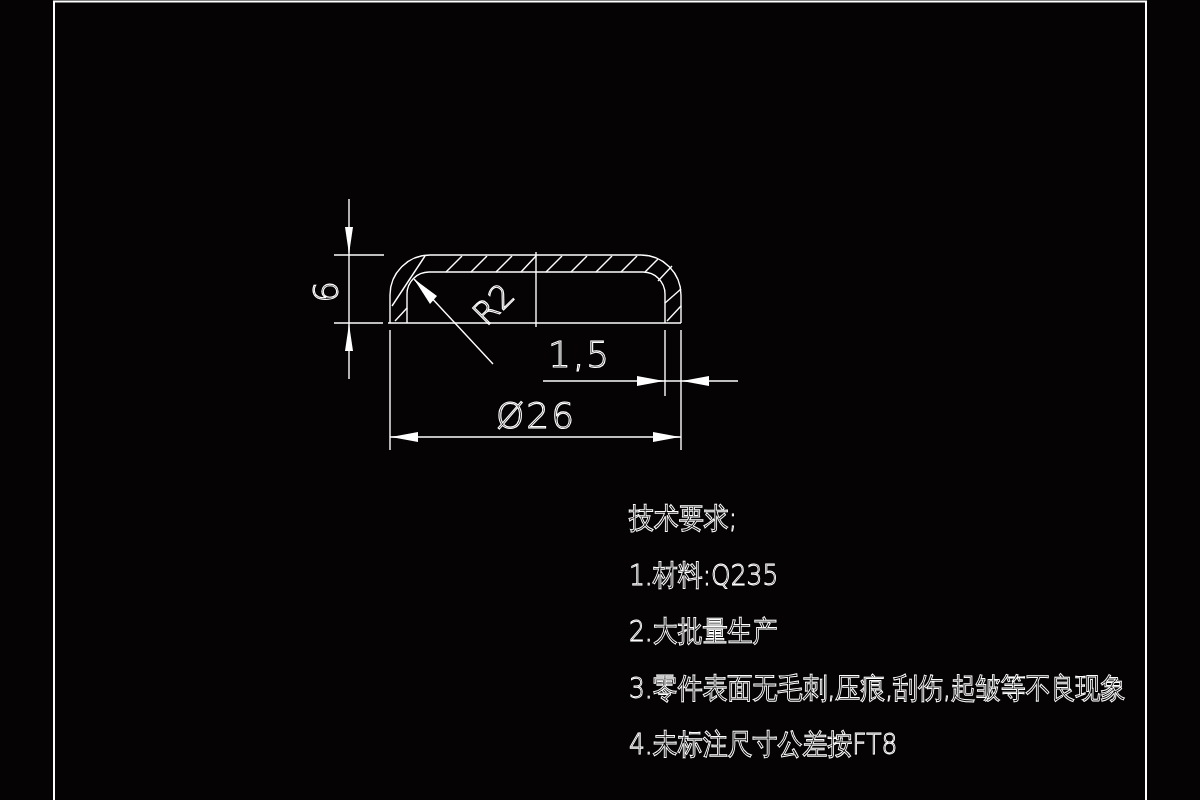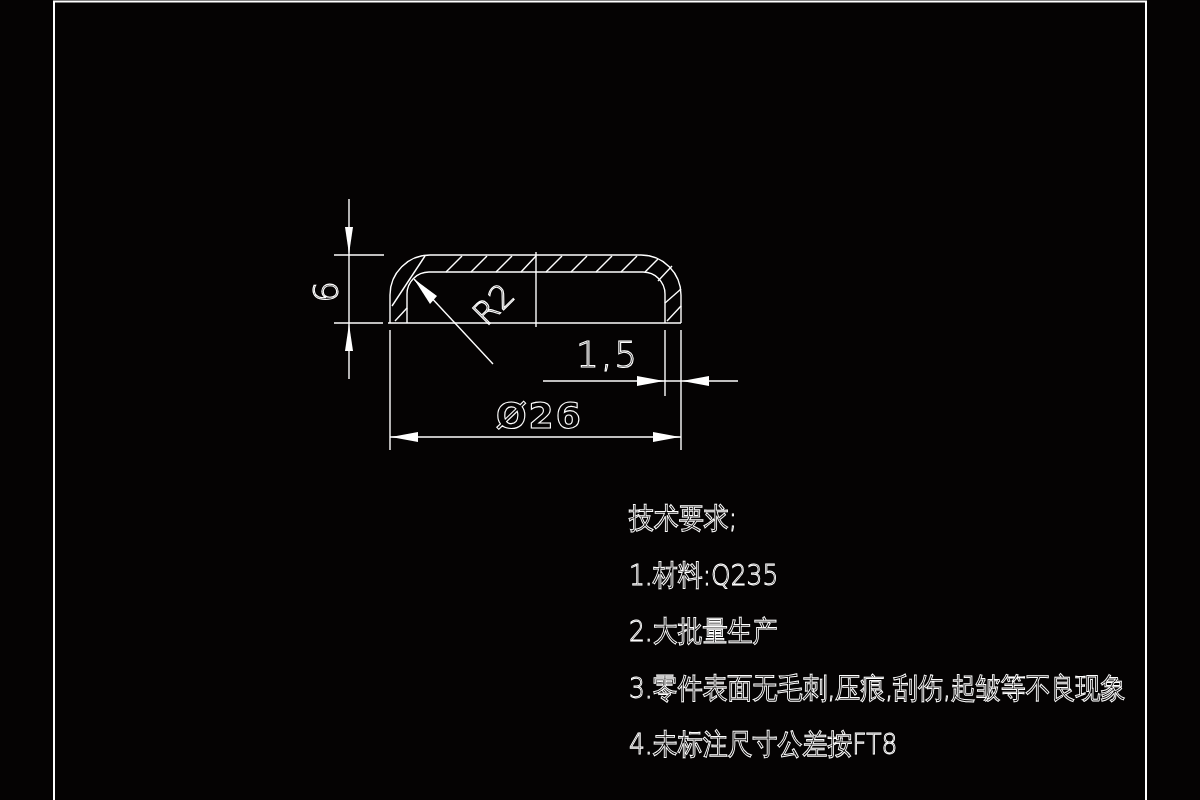--- a/index.html
+++ b/index.html
@@ -71,22 +71,22 @@
   </g>
 
   <g>
     <line class="ln" x1="414" y1="279" x2="493" y2="364"></line>
     <polygon class="arrow" points="414,279 437,296 430,304"></polygon>
   </g>
 </svg>
 
 <div class="dim-label" style="left:315px; top:272px; font-size:34px; transform: rotate(-90deg); transform-origin: center center;">6</div>
 <div class="dim-label" style="left:465px; top:306px; font-size:32px; transform: rotate(-45deg) ; transform-origin: left top;">R2</div>
-<div class="dim-label" style="left:576px; top:334px; font-size:36px; letter-spacing:2px;">1,5</div>
-<div class="dim-label" style="left:496px; top:395px; font-size:36px; letter-spacing:2px;font-weight:bold;">Ø26</div>
+<div class="dim-label" style="left:548px; top:334px; font-size:36px; letter-spacing:2px;">1,5</div>
+<div class="dim-label" style="left:496px; top:395px; font-size:36px; letter-spacing:2px;">Ø26</div>
 
 <div class="notes">
   <div class="note-line">技术要求;</div>
   <div class="note-line">1.材料:Q235</div>
   <div class="note-line">2.大批量生产</div>
   <div class="note-line">3.零件表面无毛刺,压痕,刮伤,起皱等不良现象</div>
   <div class="note-line">4.未标注尺寸公差按FT8</div>
 </div>
 
 </body></html>

